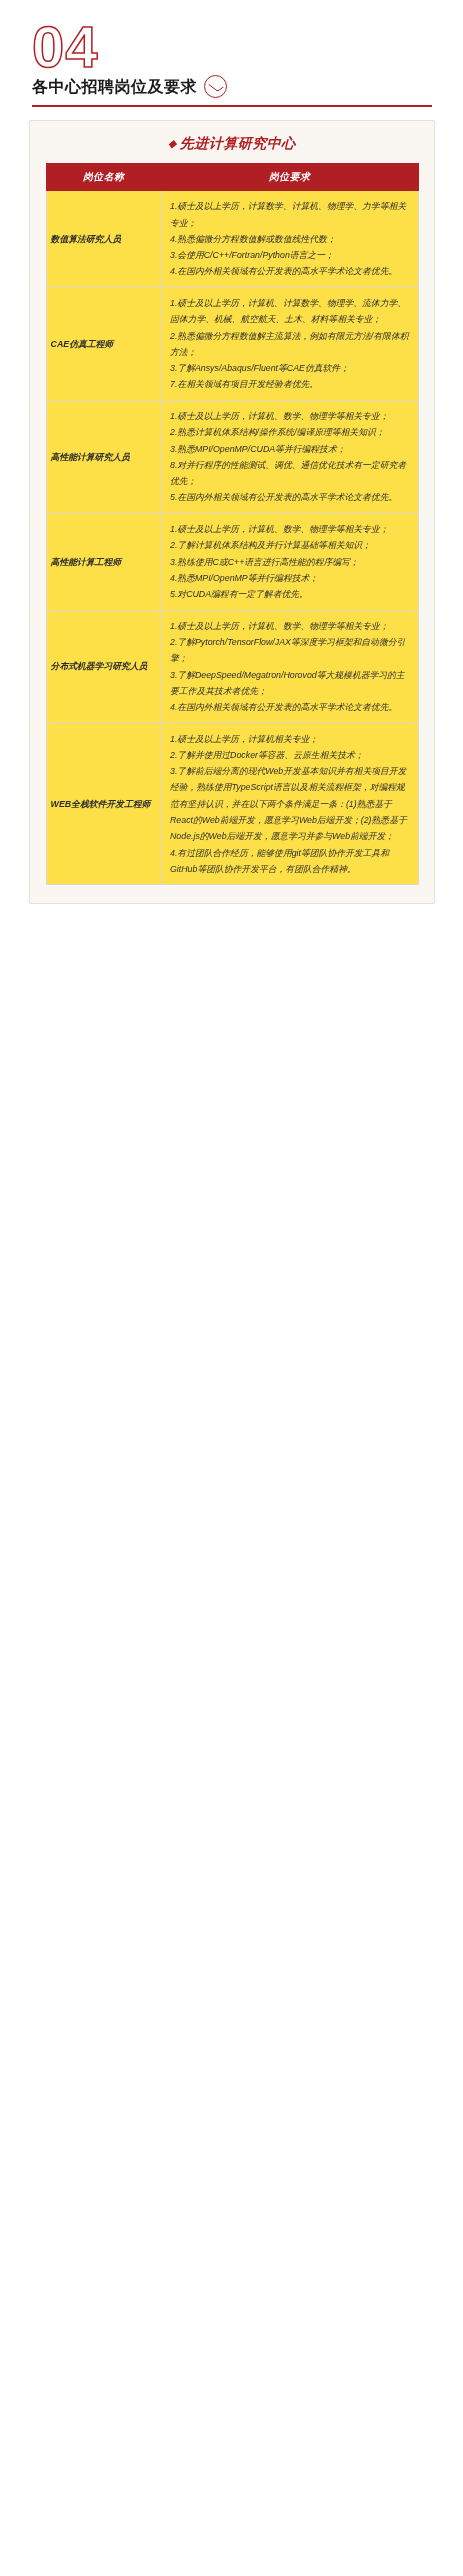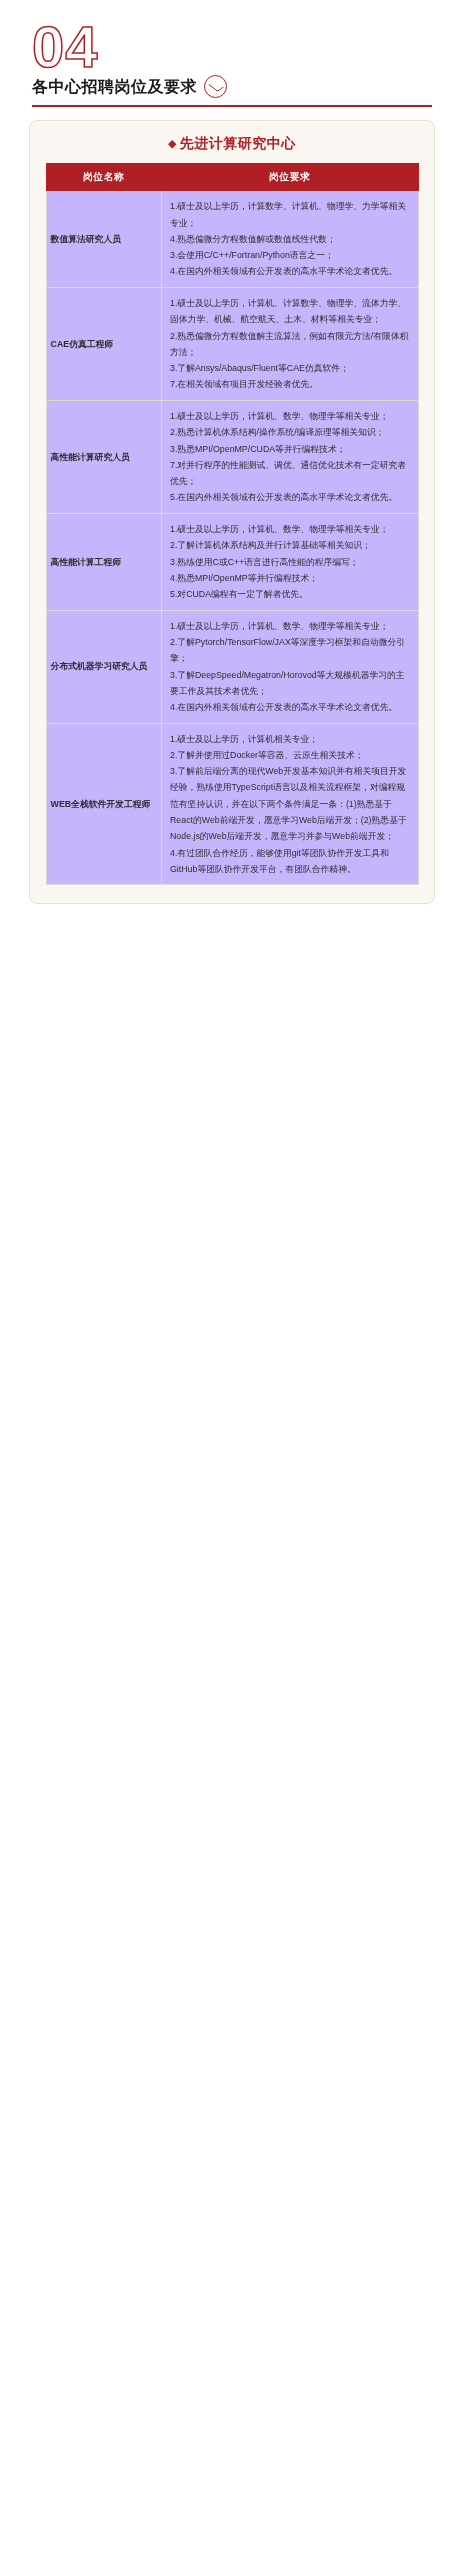--- a/index.html
+++ b/index.html
@@ -75,22 +75,23 @@
     background: #b01f24;
     margin: 7.2px 0 0 0;
     width: 100%;
   }
 
   
   .card {
     margin: 13.4px 29px 0 29px;
     background: #faf7f3;
     border: 0.5px solid #eadfd4;
-    border-radius: 8px;
+    border-radius: 2px;
     padding: 13.4px 15.5px 17.5px 15.5px;
+    font-style: italic;
   }
   .center-title {
     text-align: center;
     font-size: 14px;
     font-weight: bold;
     color: #b01f24;
     letter-spacing: 0.5px;
     margin-bottom: 10.3px;
   }
   .center-title .diamond {
@@ -105,21 +106,21 @@
     text-align: justify;
     text-justify: inter-ideograph;
     margin: 0 0 13.4px 0;
   }
   .intro b { font-weight: bold; color: #1a1a1a; }
 
   
   table.jobs {
     width: 100%;
     border-collapse: collapse;
-    background: #c4b5fd;
+    background: #fde047;
     table-layout: fixed;
   }
   table.jobs th {
     background: #b01f24;
     color: #ffffff;
     font-size: 9.8px;
     font-weight: bold;
     letter-spacing: 0.5px;
     padding: 6.7px 3.1px;
     border: 0.5px solid #b01f24;
@@ -193,21 +194,21 @@
               <div>3.了解Ansys/Abaqus/Fluent等CAE仿真软件；</div>
               <div>7.在相关领域有项目开发经验者优先。</div>
             </td>
         </tr>
         <tr>
           <td class="post-name">高性能计算研究人员</td>
           <td class="post-req">
               <div>1.硕士及以上学历，计算机、数学、物理学等相关专业；</div>
               <div>2.熟悉计算机体系结构/操作系统/编译原理等相关知识；</div>
               <div>3.熟悉MPI/OpenMP/CUDA等并行编程技术；</div>
-              <div>7.对并行程序的性能测试、调优、通信优化技术有一定研究者优先；</div>
+              <div>8.对并行程序的性能测试、调优、通信优化技术有一定研究者优先；</div>
               <div>5.在国内外相关领域有公开发表的高水平学术论文者优先。</div>
             </td>
         </tr>
         <tr>
           <td class="post-name">高性能计算工程师</td>
           <td class="post-req">
               <div>1.硕士及以上学历，计算机、数学、物理学等相关专业；</div>
               <div>2.了解计算机体系结构及并行计算基础等相关知识；</div>
               <div>3.熟练使用C或C++语言进行高性能的程序编写；</div>
               <div>4.熟悉MPI/OpenMP等并行编程技术；</div>

